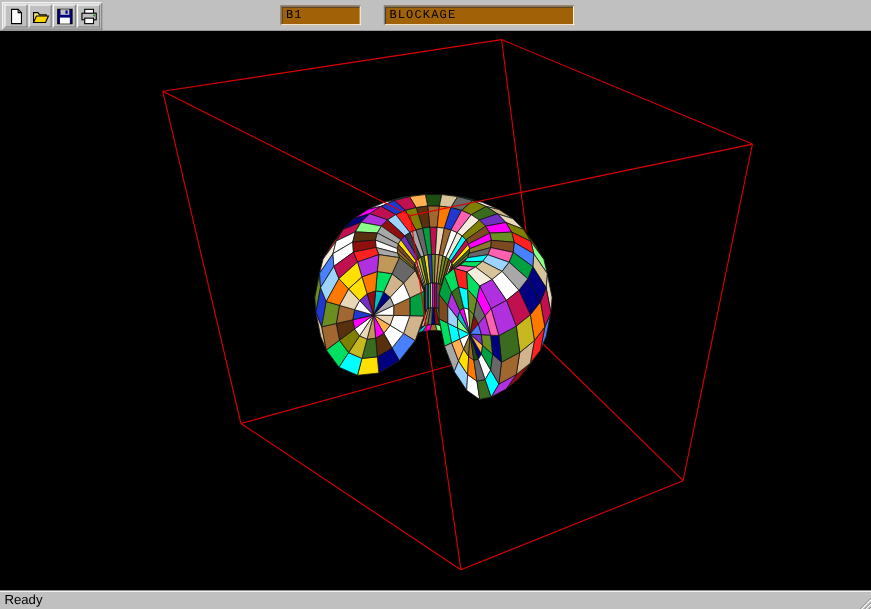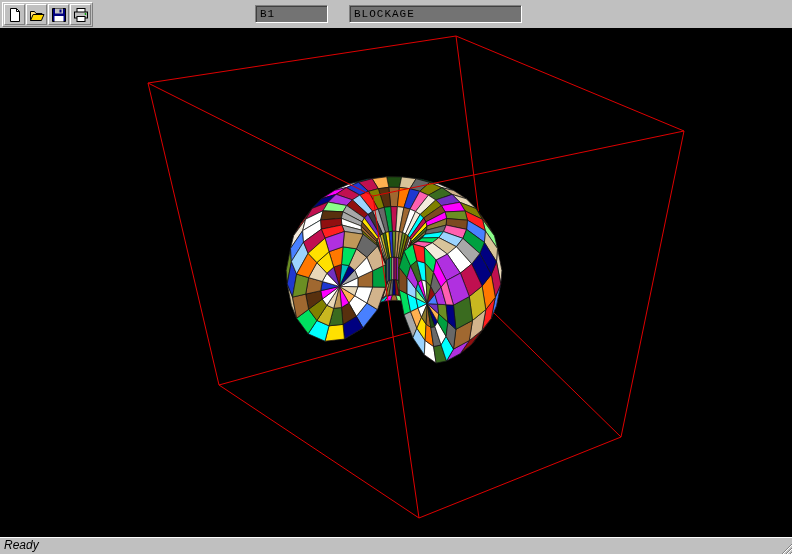--- a/index.html
+++ b/index.html
@@ -24,21 +24,21 @@
   .tb-btn{
     width:21px;height:21px;padding:1px;margin:0;
     background:#c0c0c0;
     border:1px solid;border-color:#ffffff #808080 #808080 #ffffff;
     display:flex;align-items:center;justify-content:center;
     cursor:default;
   }
   .tb-btn svg{display:block;}
   .tb-field{
     position:absolute;top:5px;height:18px;
-    background:#737373;color:#000000;
+    background:#a16207;color:#000000;
     border:1px solid;border-color:#808080 #ffffff #ffffff #808080;
     box-shadow:inset 1px 1px 0 #404040;
     font-family:"Liberation Mono","DejaVu Sans Mono",monospace;
     font-size:11px;letter-spacing:1px;
     padding:1px 4px;box-sizing:border-box;outline:none;
   }
   #field1{left:255px;width:73px;}
   #field2{left:349px;width:173px;}
 
   
@@ -47,21 +47,20 @@
   }
   .viewport svg{display:block;}
 
   
   .statusbar{
     height:17px;flex:0 0 17px;background:#c0c0c0;
     border-top:1px solid #ffffff;box-sizing:border-box;
     position:relative;
     font-size:12px;line-height:15px;color:#000000;
     padding-left:4px;
-    font-style:italic;
   }
   .grip{position:absolute;right:0;bottom:0;}
 </style>
 </head>
 <body>
 
 <div class="window">
 
   <div class="toolbar">
     <div class="btn-group">

